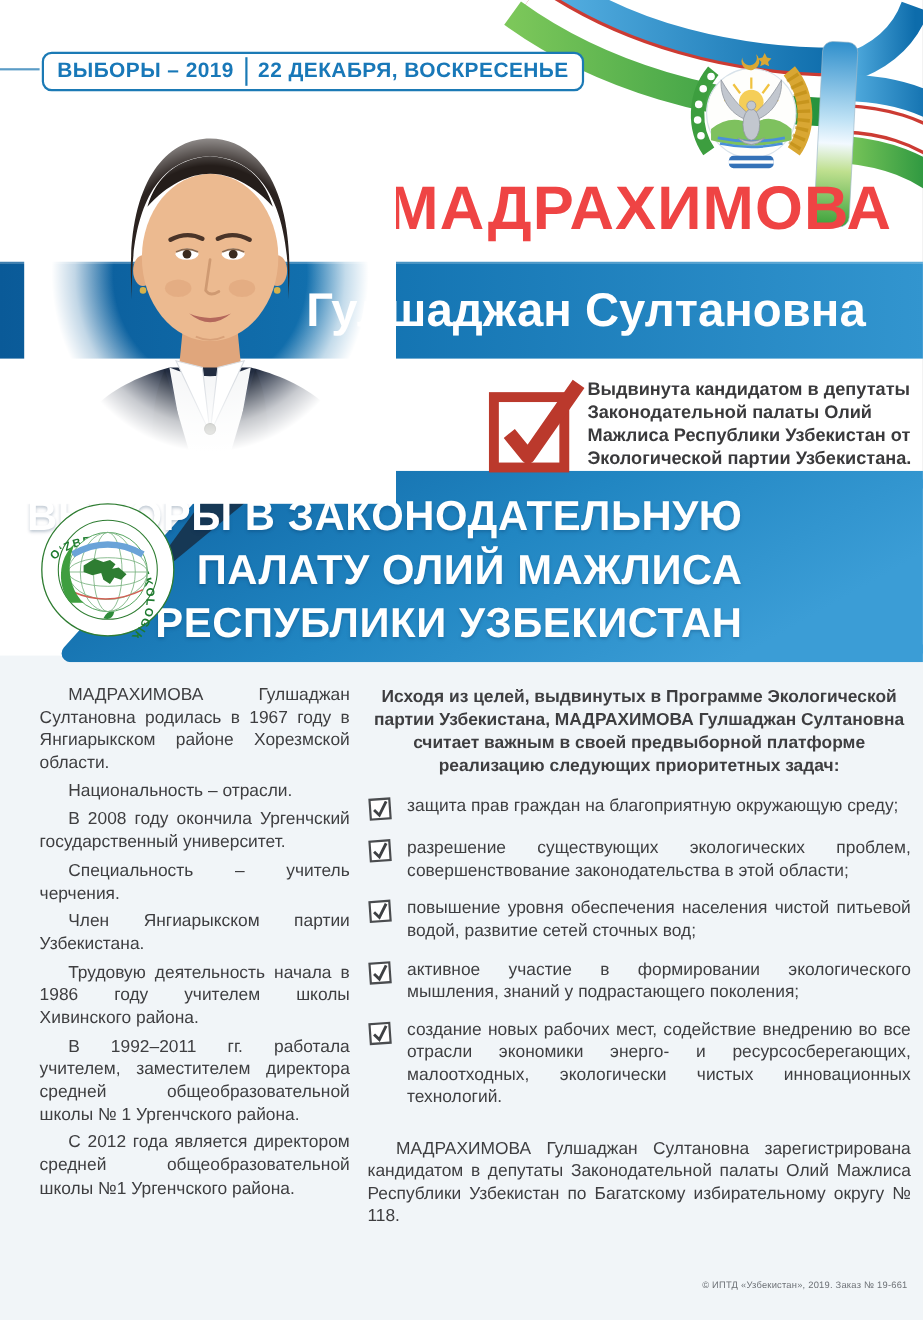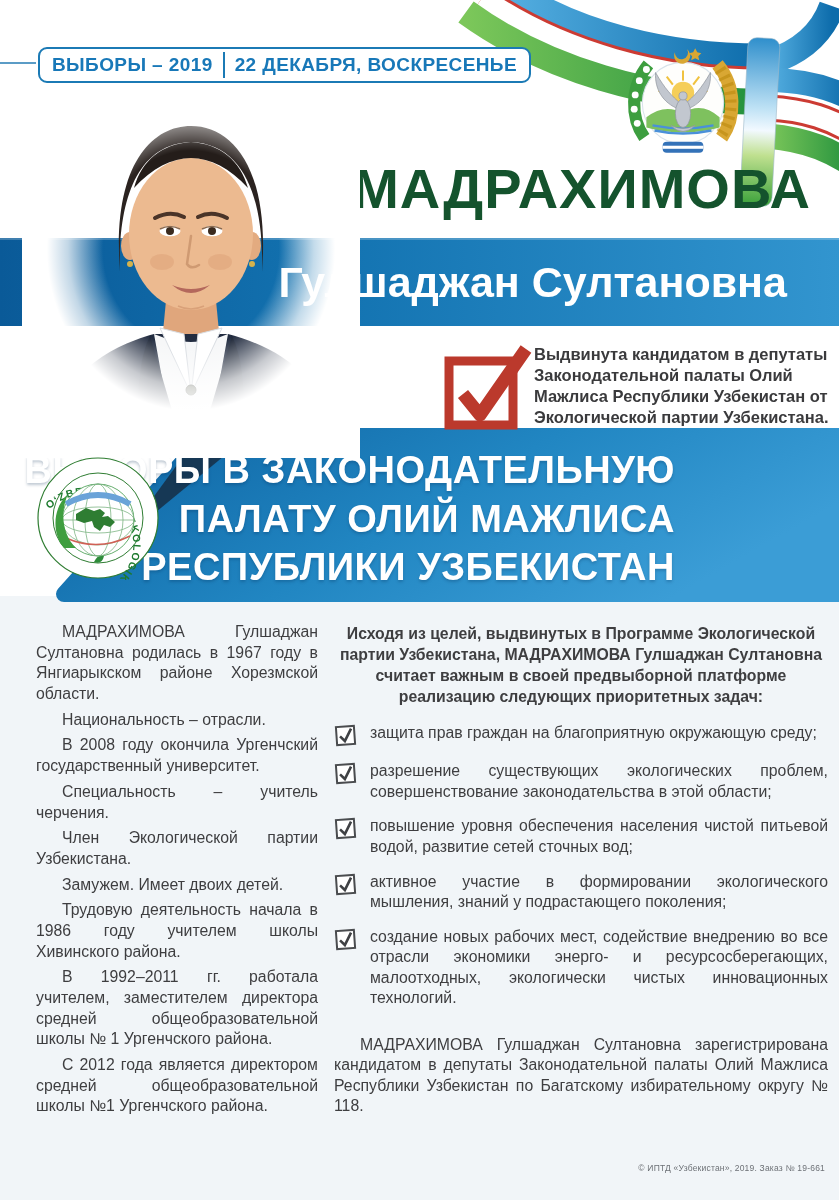--- a/index.html
+++ b/index.html
@@ -22,21 +22,21 @@
   .rule.left{left:0;width:36px;}
   .rule.right{left:330px;width:192px;}
 
   
   .ribbon{position:absolute;left:430px;top:0;width:409px;height:220px;z-index:1;}
   .emblem{position:absolute;left:622px;top:40px;width:122px;height:122px;z-index:2;}
 
   
   .surname{
     position:absolute;right:28px;top:156px;z-index:2;
-    font-size:56px;font-weight:800;color:#14532d;letter-spacing:1px;white-space:nowrap;
+    font-size:56px;font-weight:800;color:#ef4444;letter-spacing:1px;white-space:nowrap;
   }
   .name-band{
     position:absolute;left:0;top:238px;width:839px;height:88px;z-index:2;
     background:linear-gradient(90deg,#0a5a98 0%,#1373b1 40%,#3295cf 100%);
     box-shadow:inset 0 2px 0 rgba(255,255,255,.22);
   }
   .name-band .nm{
     position:absolute;right:52px;top:0;line-height:88px;
     font-size:43px;font-weight:bold;color:#fff;white-space:nowrap;
   }
@@ -280,22 +280,21 @@
     <path d="M28,92 C16,78 16,52 32,38 C24,56 26,78 40,92 Z" fill="#3f9e3f"></path>
 
     <path d="M40,58 l10,-6 8,3 6,-2 5,4 -3,4 6,-1 7,6 -5,5 -6,-2 -4,6 -6,-4 -2,-6 -8,2 -8,-3 Z" fill="#2e7d32"></path>
   </svg>
 
   <div class="bio">
     <p>МАДРАХИМОВА Гулшаджан Султановна родилась в 1967 году в Янгиарыкском районе Хорезмской области.</p>
     <p>Национальность – отрасли.</p>
     <p>В 2008 году окончила Ургенчский государственный университет.</p>
     <p>Специальность – учитель черчения.</p>
-    <p>Член Экологической партии Узбекистана.</p>
-    <p>Замужем. Имеет двоих детей.</p>
+    <p>Член Янгиарыкском партии Узбекистана.</p>
     <p>Трудовую деятельность начала в 1986 году учителем школы Хивинского района.</p>
     <p>В 1992–2011 гг. работала учителем, заместителем директора средней общеобразовательной школы № 1 Ургенчского района.</p>
     <p>С 2012 года является директором средней общеобразовательной школы №1 Ургенчского района.</p>
   </div>
 
   <div class="platform">
     <p class="intro">Исходя из целей, выдвинутых в Программе Экологической партии Узбекистана, МАДРАХИМОВА Гулшаджан Султановна считает важным в своей предвыборной платформе реализацию следующих приоритетных задач:</p>
     <ul>
       <li>
         <svg class="cbx" width="23" height="23" viewBox="0 0 23 23">

